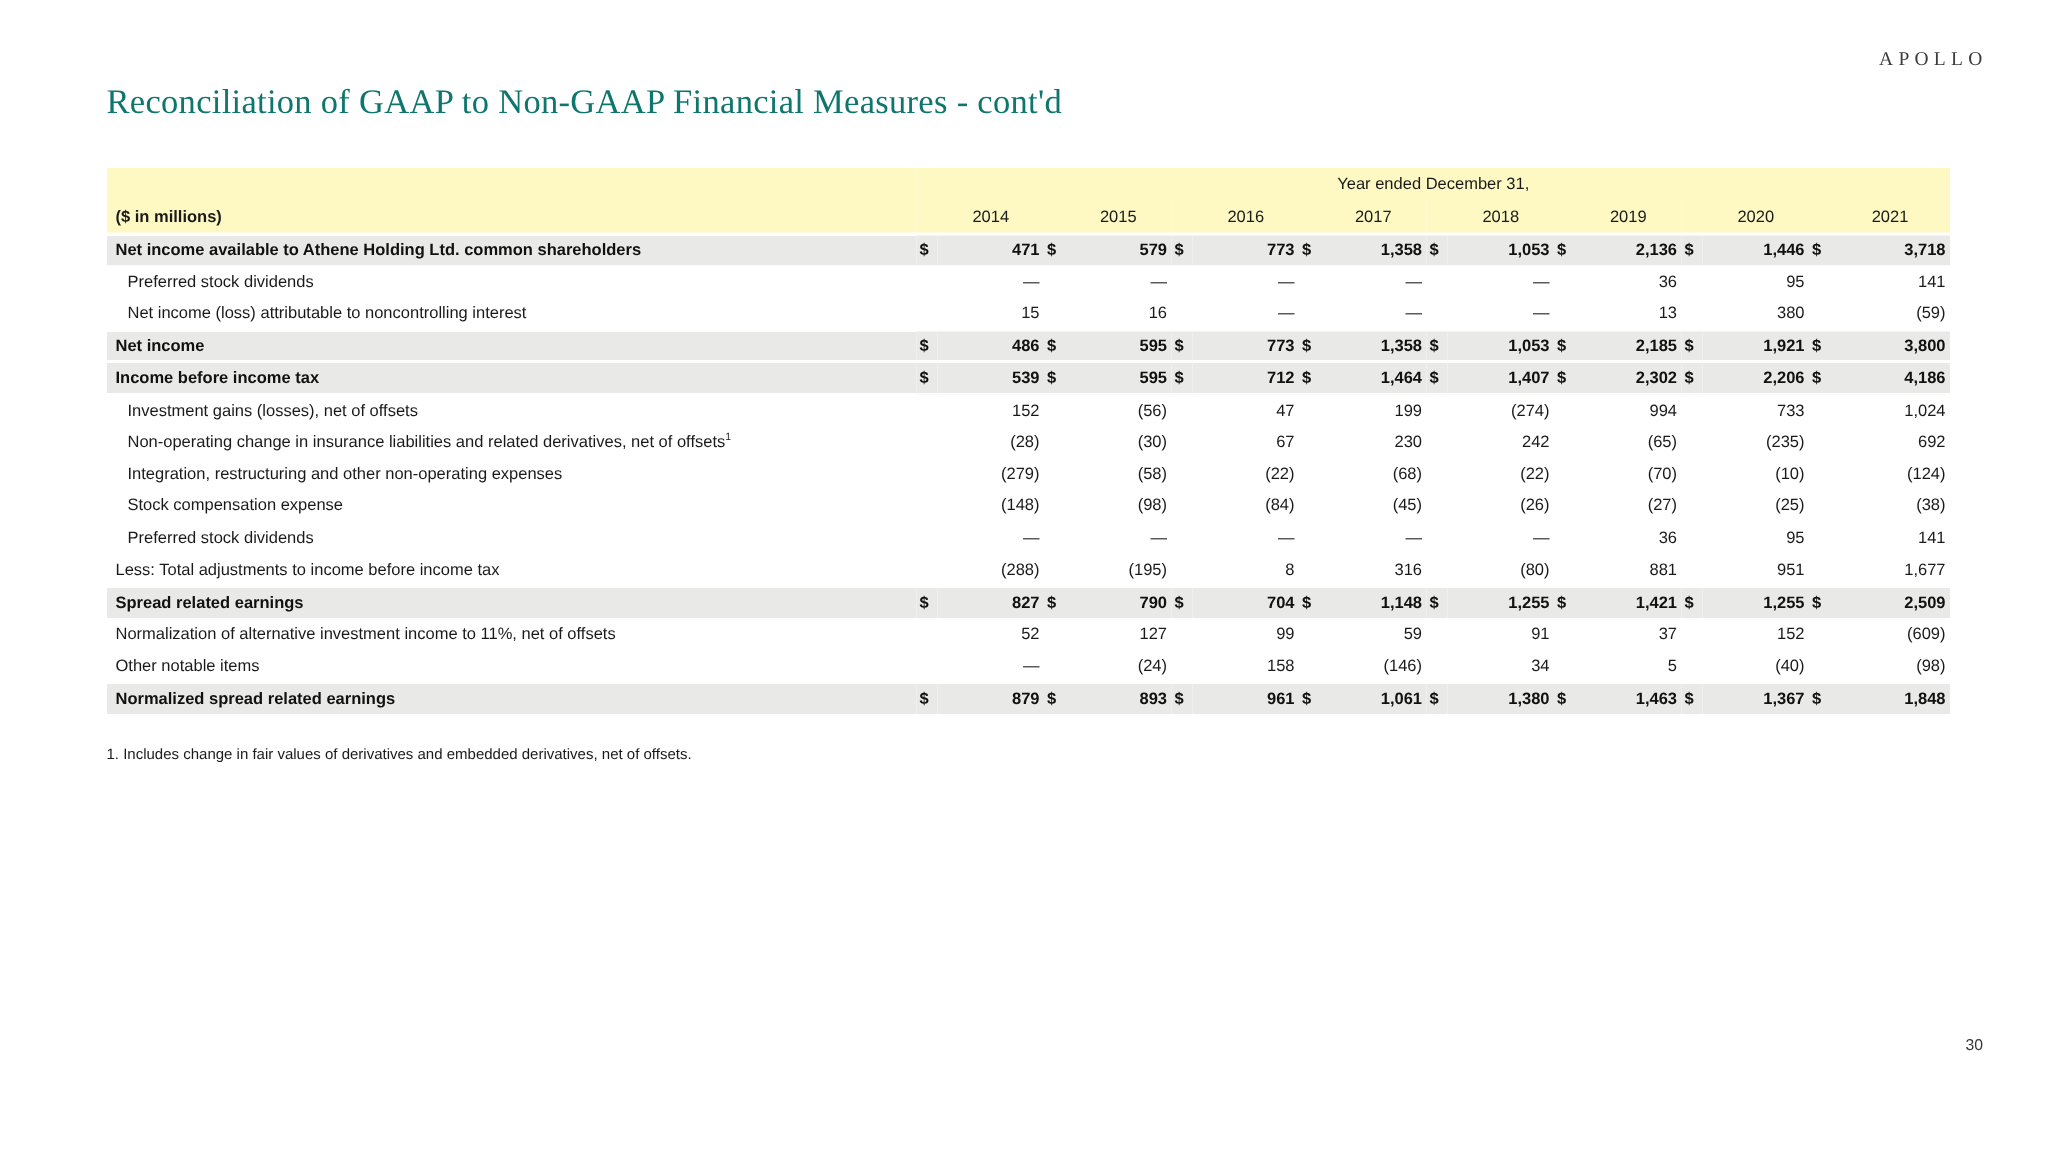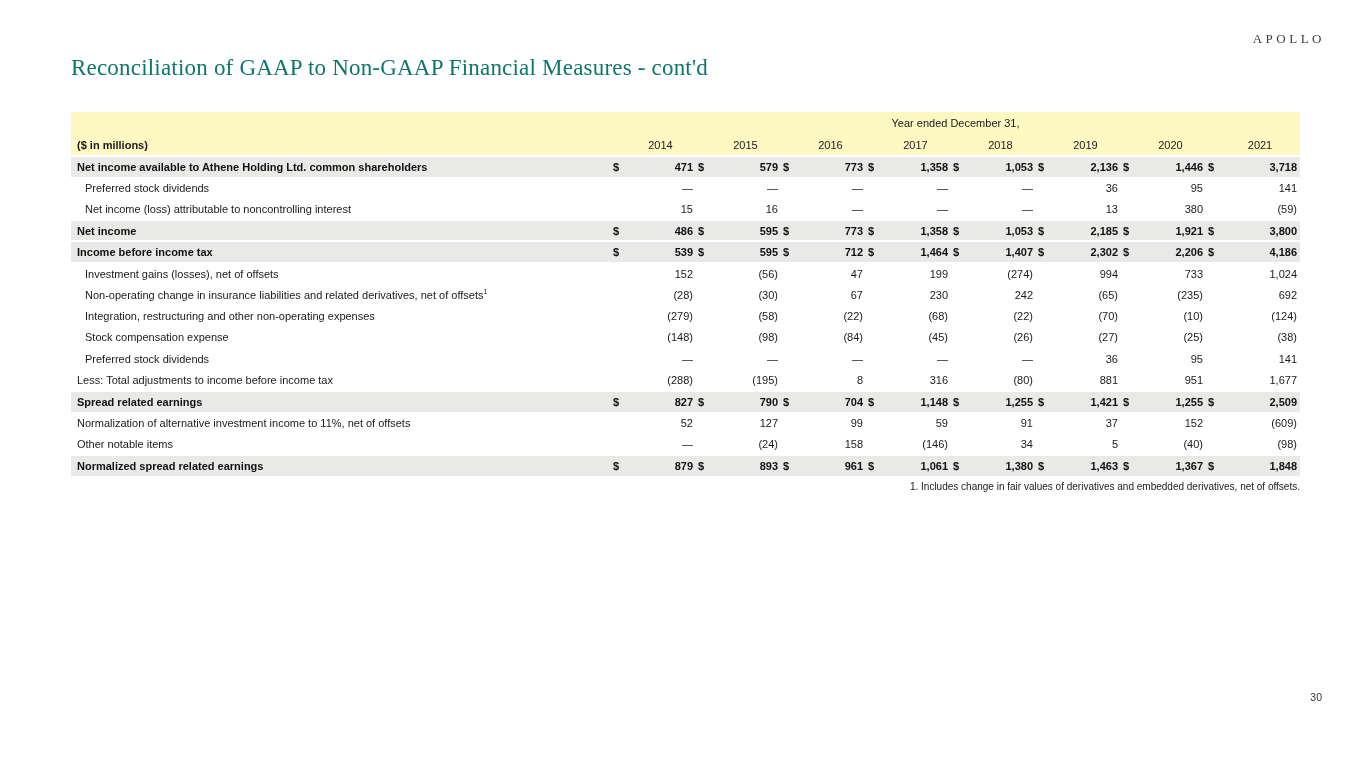--- a/index.html
+++ b/index.html
@@ -34,21 +34,21 @@
   .ycell { text-align:center; padding-left:14px; }
   .unit { padding-left:10px;font-weight:bold; }
   tbody td { height:21.35px; vertical-align:middle; white-space:nowrap; }
   td.label-col { padding-left:6px; overflow:hidden; }
   tr.indent td.label-col { padding-left:14px; }
   td.dcol { text-align:left; padding-left:2px; }
   td.vcol { text-align:right; padding-right:3px; }
   tr.total td { background:#e9e9e7; font-weight:bold; border-top:2px solid #ffffff; border-bottom:1px solid #ffffff; color:#111; }
   tr.rule-below td.dcol, tr.rule-below td.vcol { border-bottom:1px solid #8a8a8a; }
   sup { font-size:7px; vertical-align:super; line-height:0; }
-  .footnote { margin-top:4px; font-size:10px; color:#1a1a1a;text-align:right; }
+  .footnote { margin-top:21px; font-size:10px; color:#1a1a1a; }
   .page-number { position:absolute; right:43px; top:691px; font-size:10.5px; color:#333; }
 </style>
 </head>
 <body>
 
 <div class="slide">
 
   <div class="logo">APOLLO</div>
 
   <h1 class="title">Reconciliation of GAAP to Non-GAAP Financial Measures - cont'd</h1>

